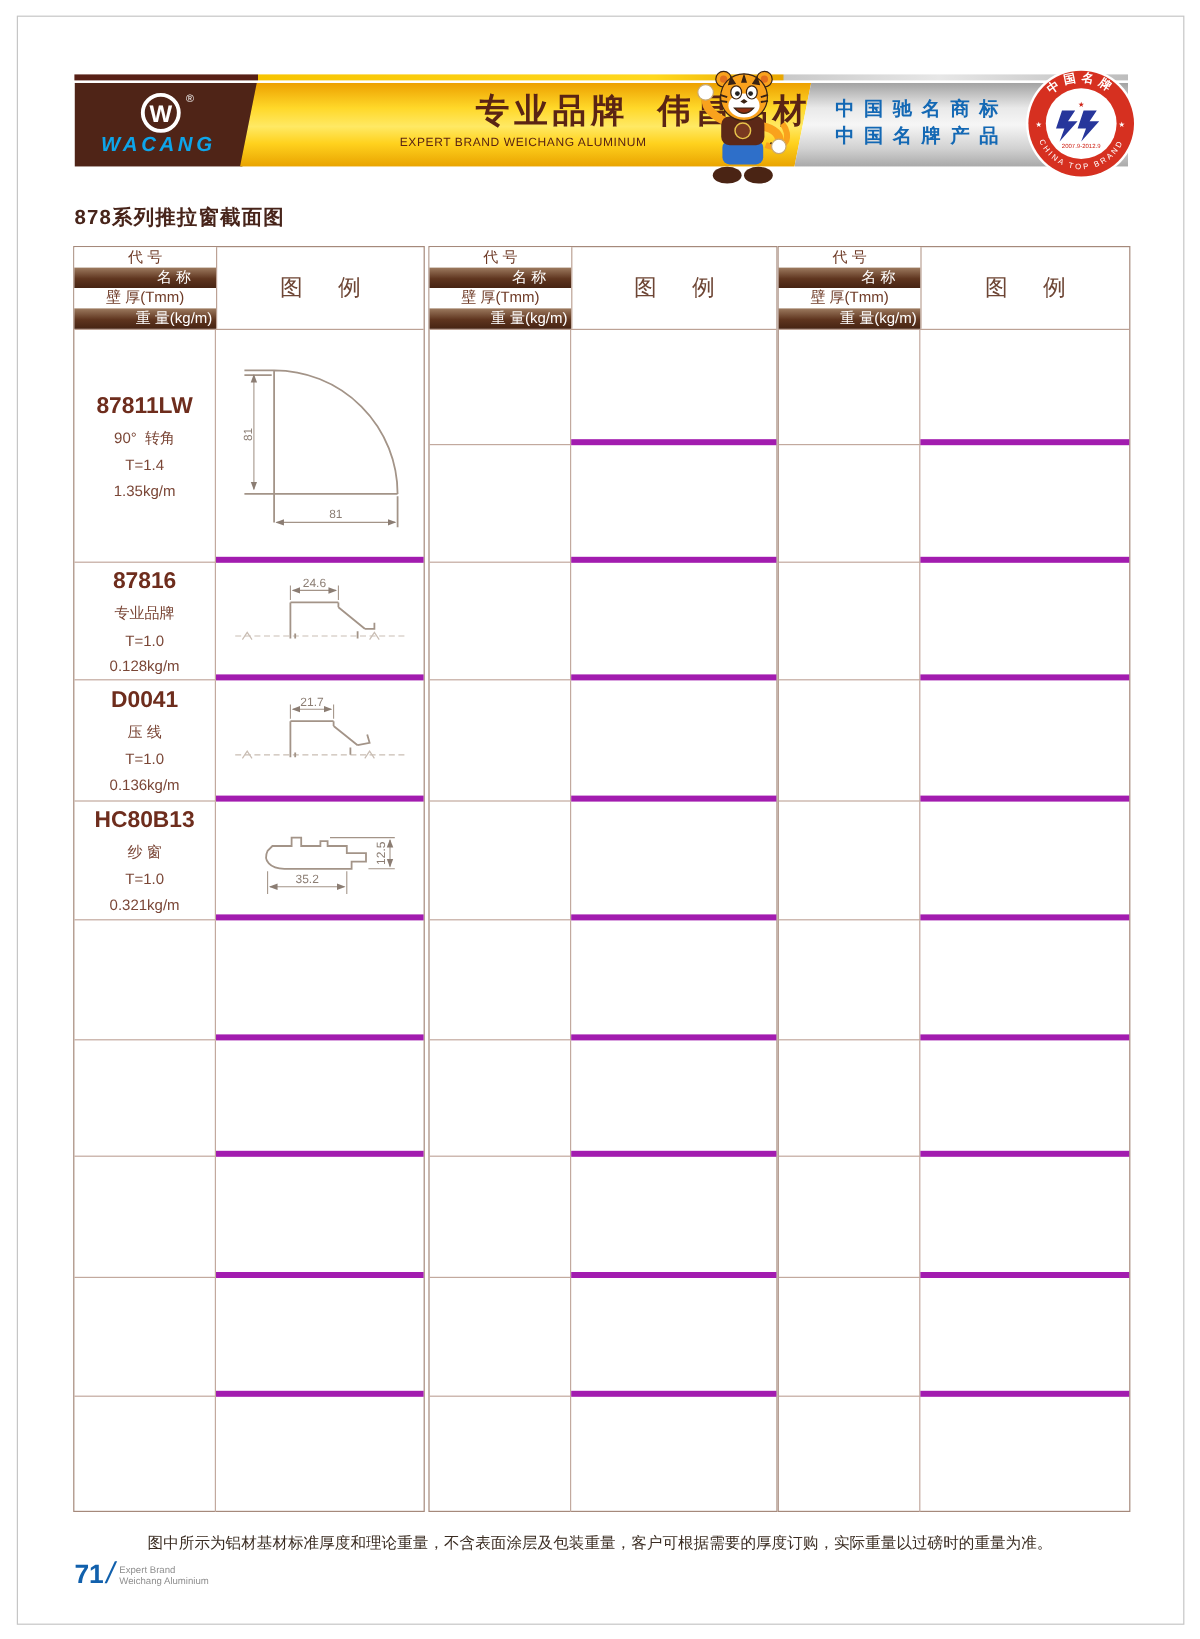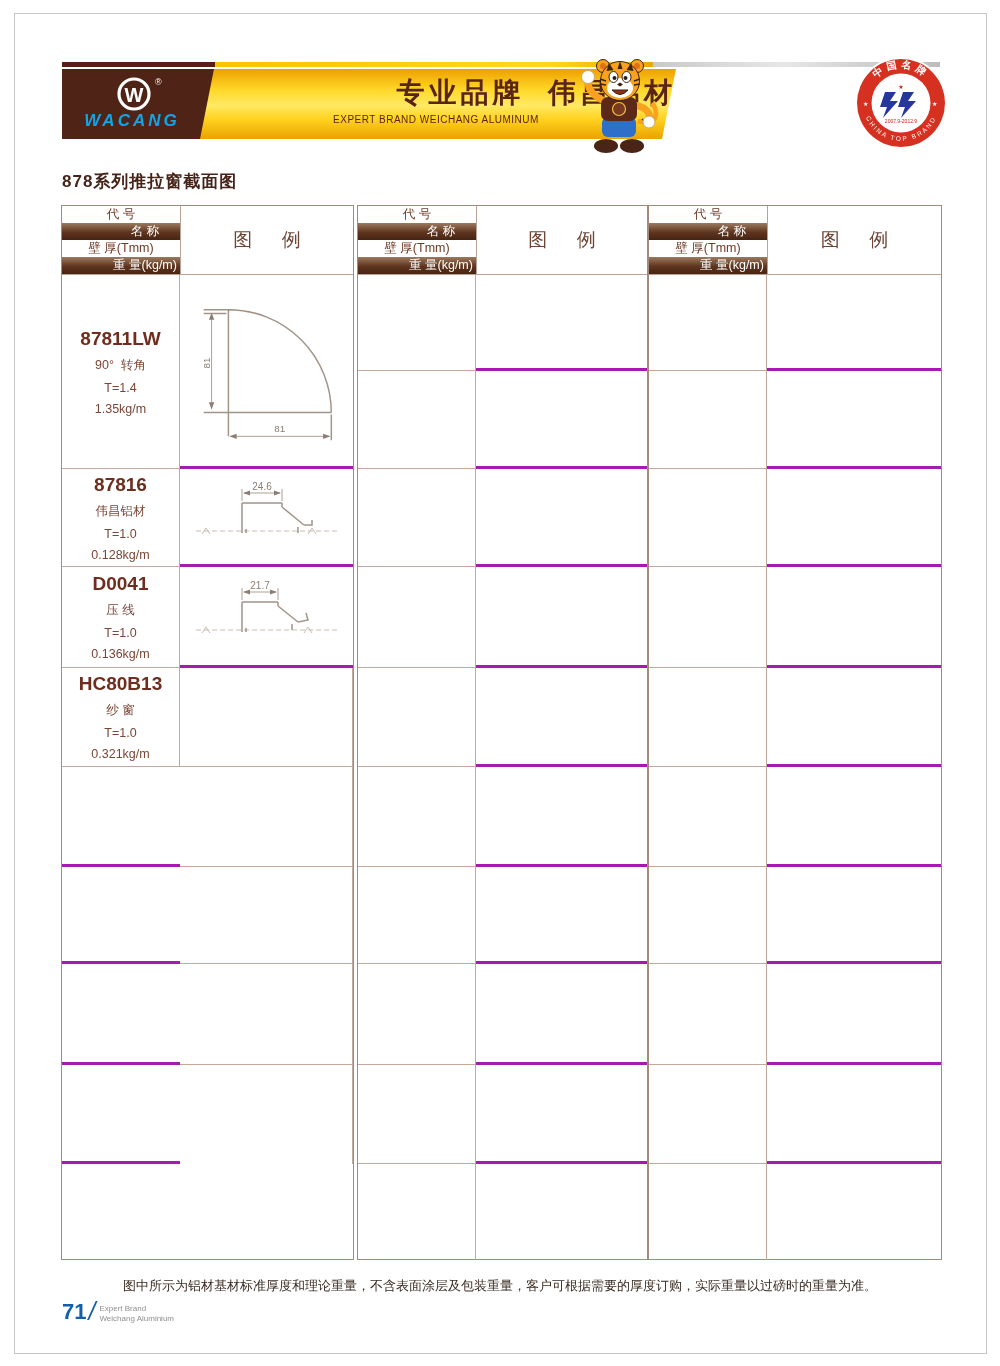--- a/index.html
+++ b/index.html
@@ -41,36 +41,36 @@
   .th-labels{width:118px;display:flex;flex-direction:column;}
   .hrow{height:17px;line-height:17px;text-align:center;font-size:12.5px;font-weight:normal;}
   .hrow.white{color:#6e3a26;background:#fff;}
   .hrow.bar{color:#fff;background:linear-gradient(180deg,#9c7a5f 0%,#5f351f 55%,#462413 100%);padding-left:48px;}
   .th-legend{flex:1;border-left:1px solid #bca295;display:flex;align-items:center;justify-content:center;
      font-size:19px;color:#6d4534;letter-spacing:12px;padding-left:12px;}
   .tbody{display:grid;grid-template-columns:118px 1fr;
      grid-template-rows:96px 98px 98px 101px 99px 100px 97px 101px 99px 96px;}
   .lc{border-right:1px solid #c2a99e;border-bottom:1px solid #c2a99e;
       display:flex;flex-direction:column;align-items:center;justify-content:center;}
-  .dc{border-bottom:3px solid #a21caf;display:flex;align-items:center;justify-content:center;}
+  .dc{border-bottom:5px solid #a21caf;display:flex;align-items:center;justify-content:center;}
   .tbody > .lc:nth-last-child(2){border-bottom:none;}
   .tbody > .dc:last-child{border-bottom:none;}
   .code{font-size:19px;font-weight:bold;color:#6e2d1d;}
   .sub{font-size:12.5px;color:#7a4636;margin-top:7px;white-space:pre;}
 
   svg text{font-family:"Liberation Sans","DejaVu Sans",sans-serif;}
   .dwg{stroke:#a39488;stroke-width:1.5;fill:none;}
   .dim{stroke:#a39488;stroke-width:0.9;fill:none;}
   .hatch{stroke:#c9bdb3;stroke-width:1;fill:none;}
   .dimtxt{fill:#8b7d73;font-size:10px;}
 
   
   .note{position:absolute;left:0;top:1277px;width:1000px;text-align:center;
      font-size:13px;color:#3a2c22;}
-  .pagenum{position:absolute;left:62px;top:1300px;display:flex;align-items:flex-end;}
+  .pagenum{position:absolute;left:62px;top:1300px;display:flex;align-items:center;}
   .pagenum .num{font-size:22px;font-weight:800;color:#1160ac;line-height:22px;}
   .pagenum .slash{font-size:25px;color:#1160ac;font-style:italic;margin:0 4px 0 2px;line-height:23px;}
   .brandlines{font-size:8px;color:#8f8f8f;line-height:9.5px;padding-top:3px;}
 </style>
 </head>
 <body>
 
 <div class="page">
   <div class="page-frame"></div>
 
@@ -84,20 +84,26 @@
         <text x="55" y="10" font-size="9" fill="#ffffff">®</text>
       </svg>
       <div class="logo-text">WACANG</div>
     </div>
 
     <div class="gold-band">
       <div class="slogan-cn">专业品牌  伟昌铝材</div>
       <div class="slogan-en">EXPERT BRAND WEICHANG ALUMINUM</div>
     </div>
 
+    <div class="silver-band">
+      <div class="honor">
+        <div>中国驰名商标</div>
+        <div>中国名牌产品</div>
+      </div>
+    </div>
 
     <svg class="tiger-svg" width="90" height="100" viewBox="0 0 90 100">
       <path d="M62,66 C80,72 84,58 76,48" stroke="#f9a21d" stroke-width="5" fill="none"></path>
       <path d="M66,64 l4,3 M72,58 l4,2" stroke="#3a2313" stroke-width="1.5"></path>
       <ellipse cx="30" cy="91" rx="12" ry="7" fill="#4a2414"></ellipse>
       <ellipse cx="56" cy="91" rx="12" ry="7" fill="#4a2414"></ellipse>
       <rect x="26" y="62" width="34" height="20" rx="6" fill="#2e6fc9"></rect>
       <path d="M28,46 C16,40 10,33 13,24" stroke="#f9a21d" stroke-width="7" fill="none"></path>
       <circle cx="12" cy="22" r="6.5" fill="#ffffff" stroke="#caa96e" stroke-width="1"></circle>
       <path d="M58,50 C70,52 75,58 73,65" stroke="#f9a21d" stroke-width="7" fill="none"></path>
@@ -173,21 +179,21 @@
           <path class="dwg" d="M22,34 H47 M22,38 H45 M47,34 V162 M47,34 A104,104 0 0 1 151,138 M22,138 H151 M151,140 V166"></path>
           <line class="dim" x1="30" y1="38" x2="30" y2="134" marker-start="url(#ar1)" marker-end="url(#ar1)"></line>
           <text class="dimtxt" x="26" y="90" text-anchor="middle" transform="rotate(-90 26 88)">81</text>
           <line class="dim" x1="49" y1="162" x2="149" y2="162" marker-start="url(#ar1)" marker-end="url(#ar1)"></line>
           <text class="dimtxt" x="99" y="158" text-anchor="middle">81</text>
         </svg>
       </div>
 
       <div class="lc">
         <div class="code">87816</div>
-        <div class="sub">伟昌铝材</div>
+        <div class="sub">专业品牌</div>
         <div class="sub">T=1.0</div>
         <div class="sub">0.128kg/m</div>
       </div>
       <div class="dc">
         <svg width="150" height="72" viewBox="0 0 150 72">
           <defs>
             <marker id="ar2" markerWidth="9" markerHeight="8" refX="7" refY="4" orient="auto-start-reverse">
               <path d="M0,1 L8,4 L0,7 z" fill="#8b7d73"></path>
             </marker>
           </defs>
@@ -221,20 +227,36 @@
           <text class="dimtxt" x="68" y="9" text-anchor="middle">21.7</text>
         </svg>
       </div>
 
       <div class="lc">
         <div class="code">HC80B13</div>
         <div class="sub">纱 窗</div>
         <div class="sub">T=1.0</div>
         <div class="sub">0.321kg/m</div>
       </div>
+      <div class="dc">
+        <svg width="160" height="84" viewBox="0 0 160 84">
+          <defs>
+            <marker id="ar4" markerWidth="9" markerHeight="8" refX="7" refY="4" orient="auto-start-reverse">
+              <path d="M0,1 L8,4 L0,7 z" fill="#8b7d73"></path>
+            </marker>
+          </defs>
+          <path class="dwg" d="M40,32 H56 V25 H64 V32 H80 V28 H86 V32 H102 V38 H118 V45 H106 V51 H50 C38,51 32,44 36,36 Z"></path>
+          <path class="dim" d="M36,53 V72 M102,53 V72"></path>
+          <line class="dim" x1="38" y1="66" x2="100" y2="66" marker-start="url(#ar4)" marker-end="url(#ar4)"></line>
+          <text class="dimtxt" x="69" y="63" text-anchor="middle">35.2</text>
+          <path class="dim" d="M88,25 H142 M120,51 H142"></path>
+          <line class="dim" x1="138" y1="27" x2="138" y2="49" marker-start="url(#ar4)" marker-end="url(#ar4)"></line>
+          <text class="dimtxt" x="132" y="40" text-anchor="middle" transform="rotate(-90 132 38)">12.5</text>
+        </svg>
+      </div>
 
       <div class="lc"></div>
         <div class="dc"></div>
       <div class="lc"></div>
         <div class="dc"></div>
       <div class="lc"></div>
         <div class="dc"></div>
       <div class="lc"></div>
         <div class="dc"></div>
       <div class="lc"></div>

